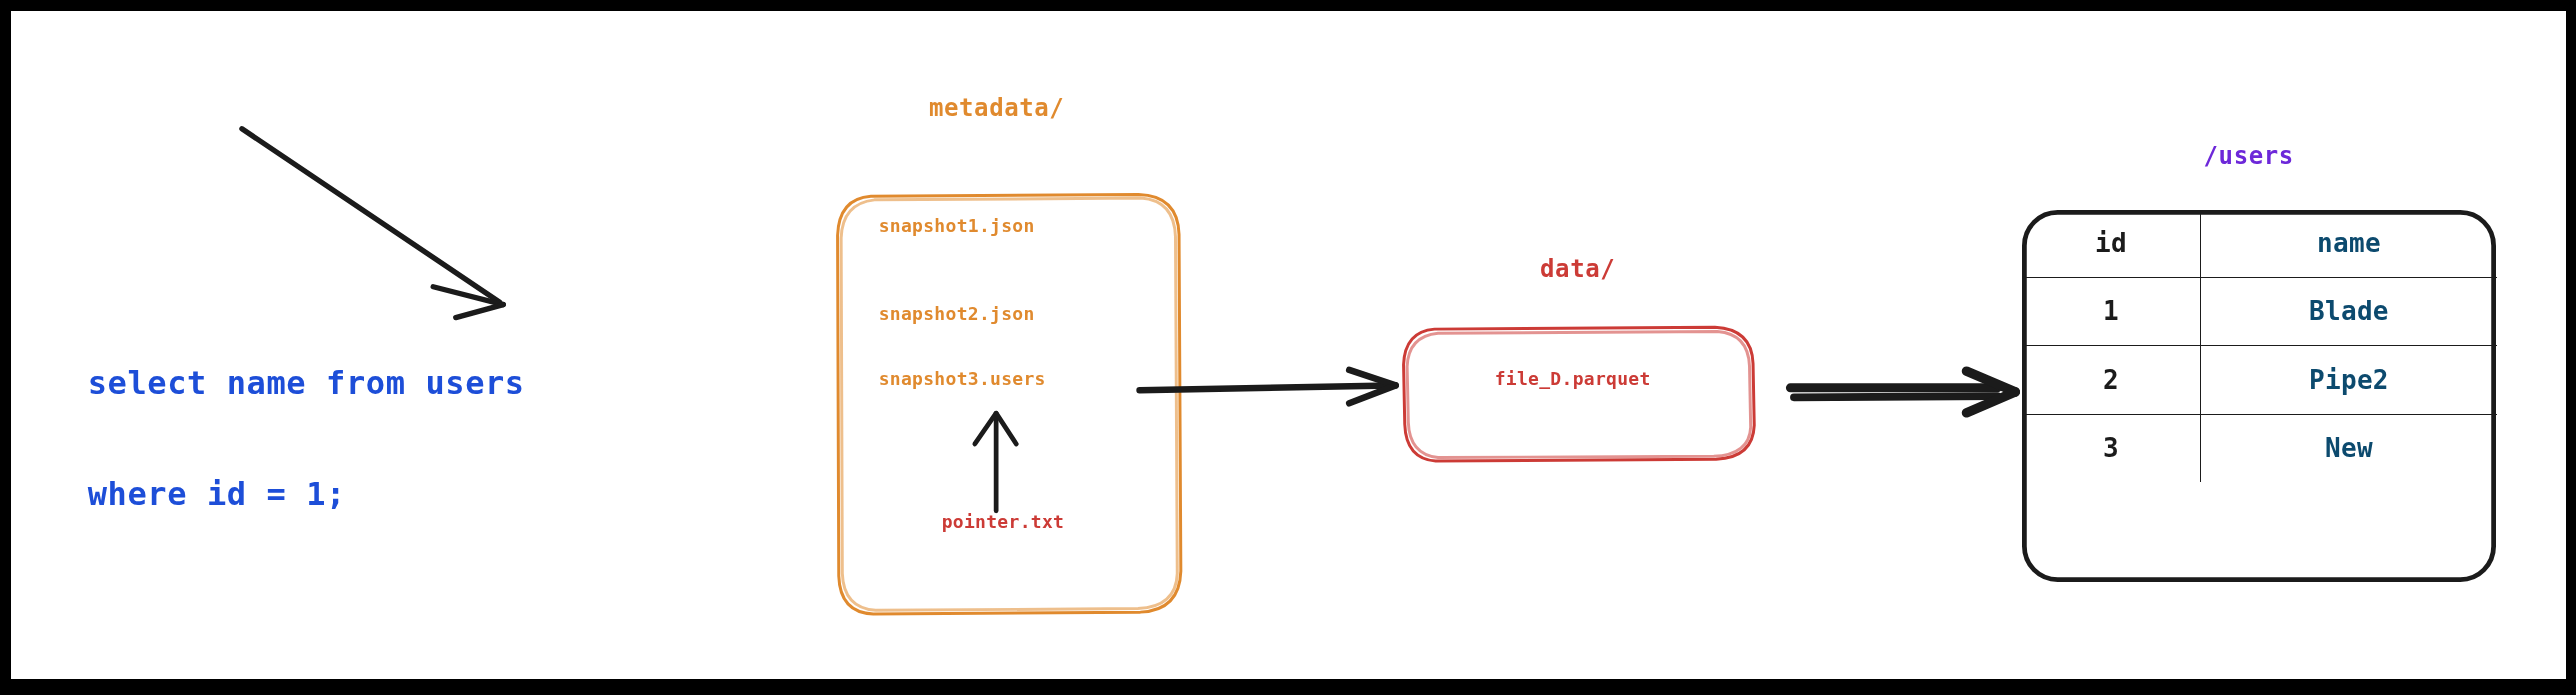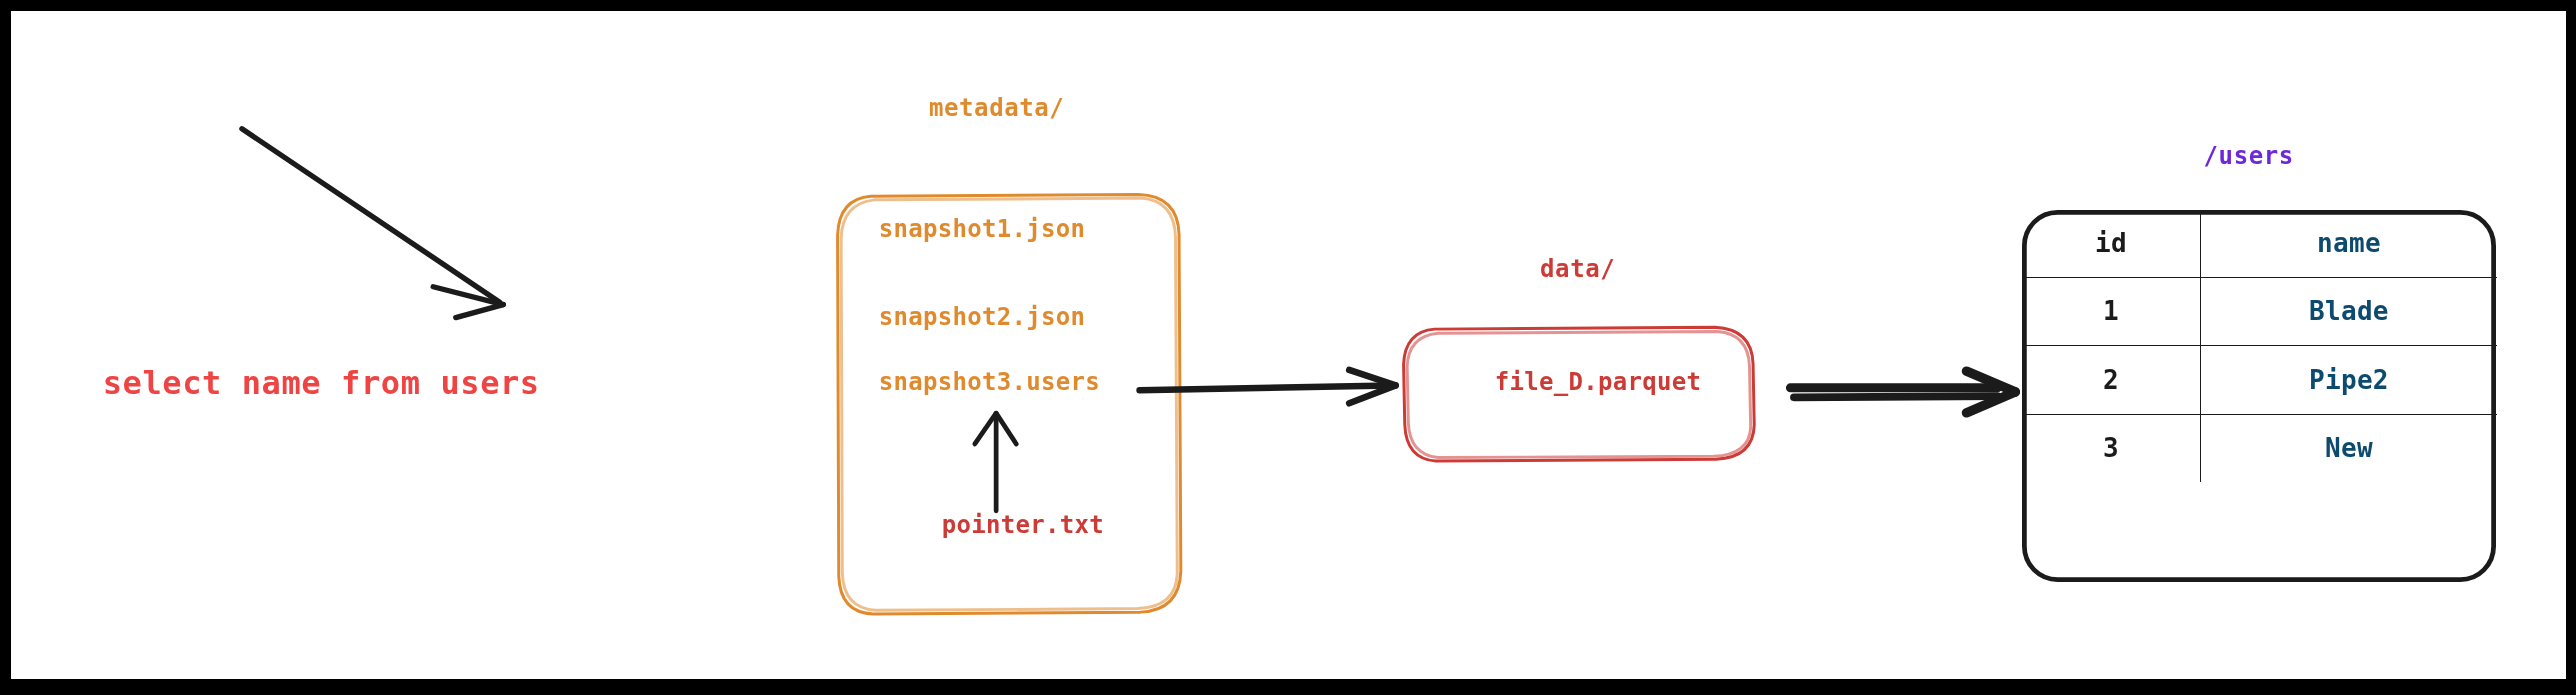--- a/index.html
+++ b/index.html
@@ -31,23 +31,23 @@
     width: 2555px;
     height: 668px;
     background: #ffffff;
   }
 
   .abs { position: absolute; }
 
   
   .sql-text {
     position: absolute;
-    left: 92px;
+    left: 77px;
     top: 280px;
-    color: #ef4444;
+    color: #1d4ed8;
     font-family: "DejaVu Sans Mono", monospace;
     font-size: 32px;
     font-weight: 700;
     line-height: 37px;
     letter-spacing: 0.6px;
     white-space: pre;
   }
 
   .group-title {
     position: absolute;
@@ -58,21 +58,21 @@
     white-space: nowrap;
     transform: translateX(-50%);
   }
   .title-orange { color: #E08A2E; }
   .title-red    { color: #CC3B36; }
   .title-black  { color: #6d28d9; }
 
   .file-label {
     position: absolute;
     font-family: "DejaVu Sans Mono", monospace;
-    font-size: 24px;
+    font-size: 18px;
     font-weight: 700;
     letter-spacing: 0.3px;
     white-space: nowrap;
   }
   .orange-text { color: #E08A2E; }
   .red-text    { color: #CC3B36; }
 
   
   .sketch-box { position: absolute; }
 
@@ -119,20 +119,21 @@
   svg { display: block; overflow: visible; }
 </style>
 </head>
 <body>
 
 <div id="frame">
   <div id="canvas">
 
     <div class="sql-text">
       <div>select name from users</div>
+      <div>where id = 1;</div>
     </div>
 
     <svg class="abs" style="left:226px; top:113px; width:333px; height:196px;" viewBox="0 0 560 330" width="333" height="196">
       <g stroke="#1b1b1b" stroke-width="9" fill="none" stroke-linecap="round" stroke-linejoin="round">
         <path d="M 8 8 L 442 300"></path>
         <path d="M 330 274 L 448 304"></path>
         <path d="M 368 326 L 448 304"></path>
       </g>
     </svg>
 

